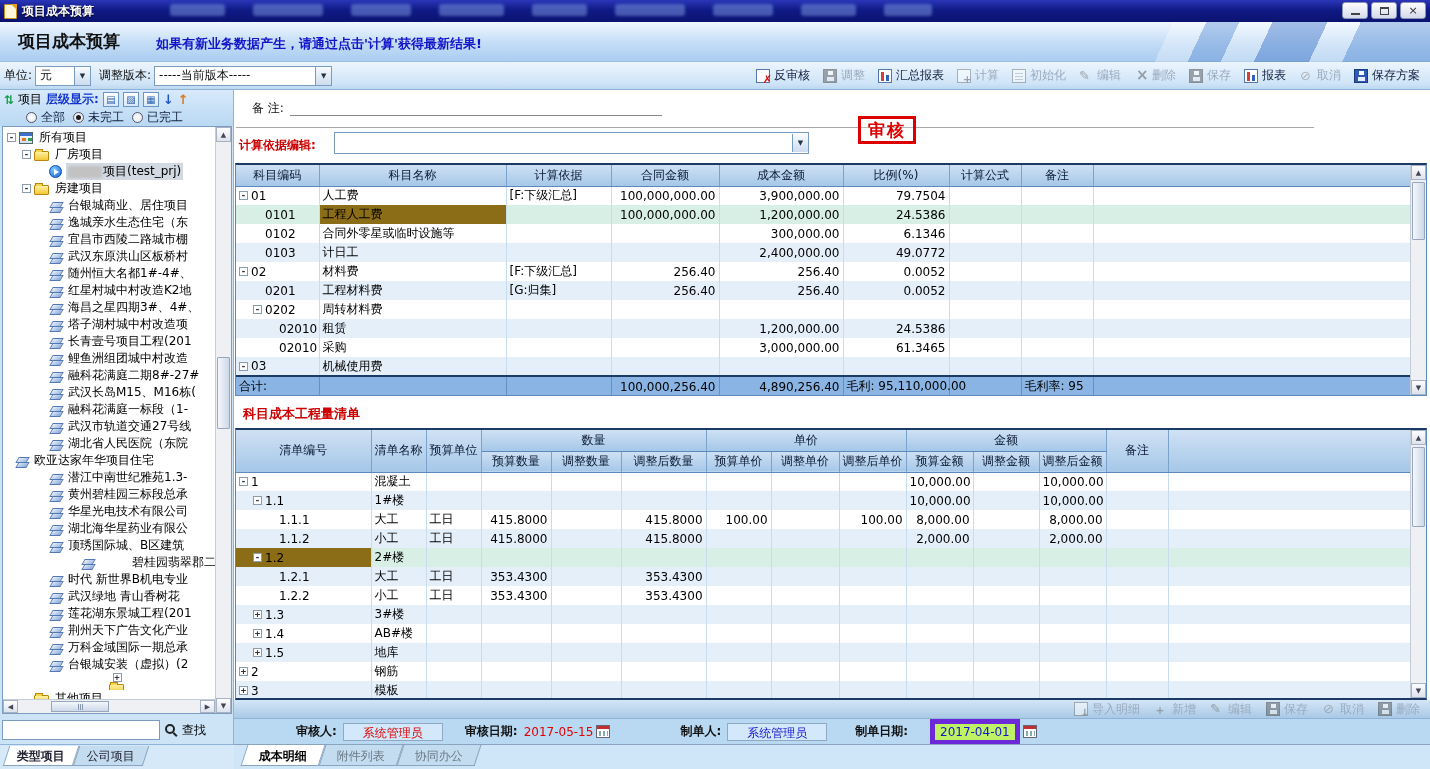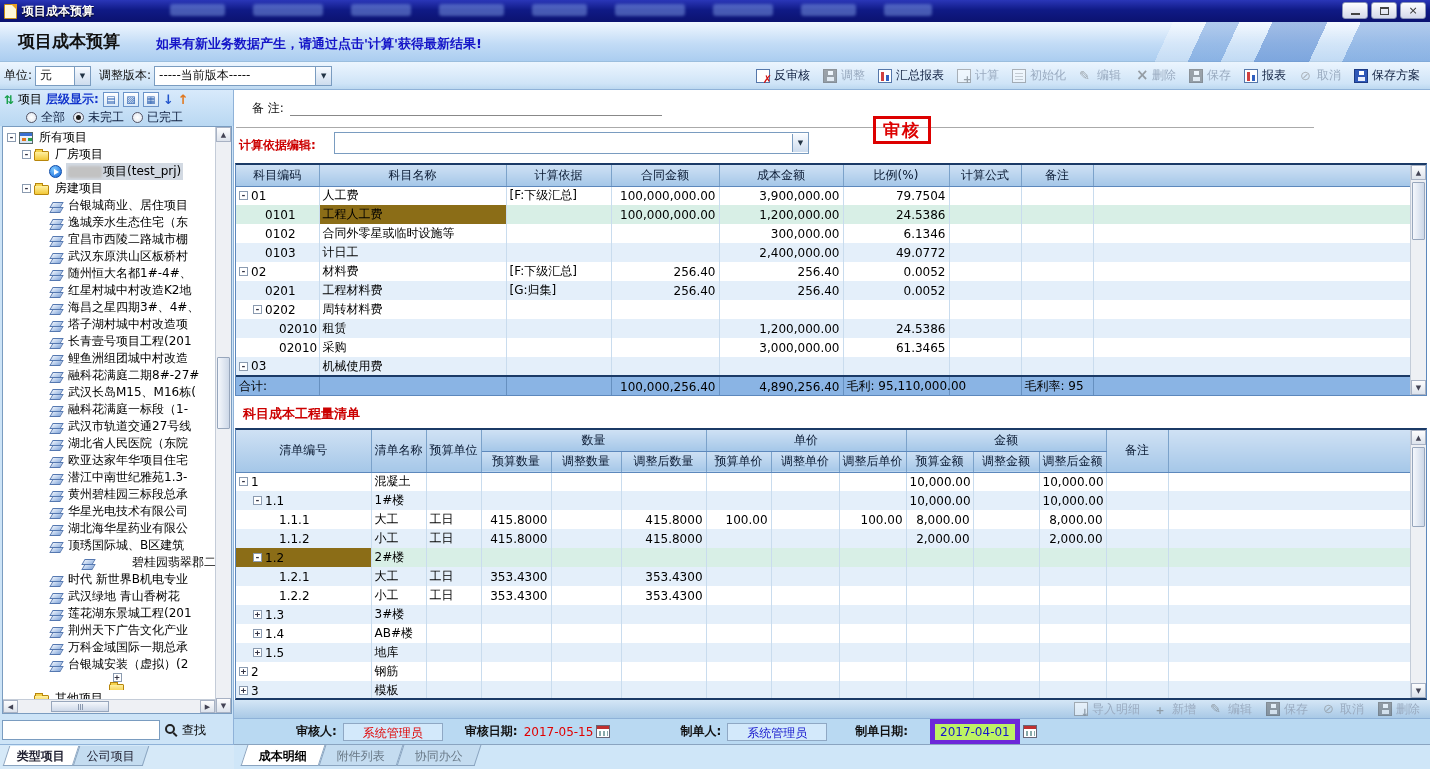--- a/index.html
+++ b/index.html
@@ -125,21 +125,21 @@
 
   
   .main{position:absolute;left:234px;top:90px;width:1196px;height:679px;background:#fff;font-size:12px;}
   .note-row{position:absolute;left:0;top:6px;width:1196px;height:24px;}
   .note-label{position:absolute;left:18px;top:4px;color:#111;}
   .note-input{position:absolute;left:56px;top:0;width:372px;height:20px;border:none;border-bottom:1px solid #888;background:transparent;font-size:12px;font-family:inherit;}
   .main-divider{position:absolute;left:2px;top:37px;width:1078px;border-top:1px solid #aaa;}
   .calc-row{position:absolute;left:0;top:42px;width:1196px;height:24px;}
   .calc-label{position:absolute;left:5px;top:5px;color:#cc0000;font-weight:bold;}
   .calc-combo{position:absolute;left:100px;top:0;width:475px;height:22px;}
-  .stamp{position:absolute;left:639px;top:26px;width:58px;height:28px;border:3px solid #dd0000;color:#dd0000;
+  .stamp{position:absolute;left:624px;top:26px;width:58px;height:28px;border:3px solid #dd0000;color:#dd0000;
     font-size:17px;font-weight:bold;display:flex;align-items:center;justify-content:center;letter-spacing:2px;background:rgba(255,255,255,.2);}
 
   
   .twrap{position:absolute;left:1px;background:#fff;border:1px solid #5d88bc;border-top:2px solid #1b3a66;}
   .twrap-upper{top:73px;width:1192px;height:233px;}
   .twrap-lower{top:338px;width:1192px;height:272px;border-bottom:2px solid #1b3a66;}
   .tarea{position:absolute;left:0;top:0;right:16px;bottom:0;overflow:hidden;}
   table.grid{border-collapse:collapse;table-layout:fixed;width:100%;}
   table.grid th{height:21px;padding:0 2px;font-weight:normal;font-size:12px;color:#0a1a33;
     background:linear-gradient(#cfe1f4,#a5c7e8);border-right:1px solid #7ba2ca;border-bottom:1px solid #5d88bc;overflow:hidden;white-space:nowrap;}
@@ -380,21 +380,21 @@
           <div class="titem" style="padding-left: 34px;">
             <span class="expsp"></span>
             <span class="ddoc"></span>
             <span class="lab">武汉市轨道交通27号线</span>
           </div>
           <div class="titem" style="padding-left: 34px;">
             <span class="expsp"></span>
             <span class="ddoc"></span>
             <span class="lab">湖北省人民医院（东院</span>
           </div>
-          <div class="titem" style="padding-left: 34px;">
+          <div class="titem" style="">
             <span class="expsp"></span>
             <span class="ddoc"></span>
             <span class="lab">欧亚达家年华项目住宅</span>
           </div>
           <div class="titem" style="padding-left: 34px;">
             <span class="expsp"></span>
             <span class="ddoc"></span>
             <span class="lab">潜江中南世纪雅苑1.3-</span>
           </div>
           <div class="titem" style="padding-left: 34px;">

